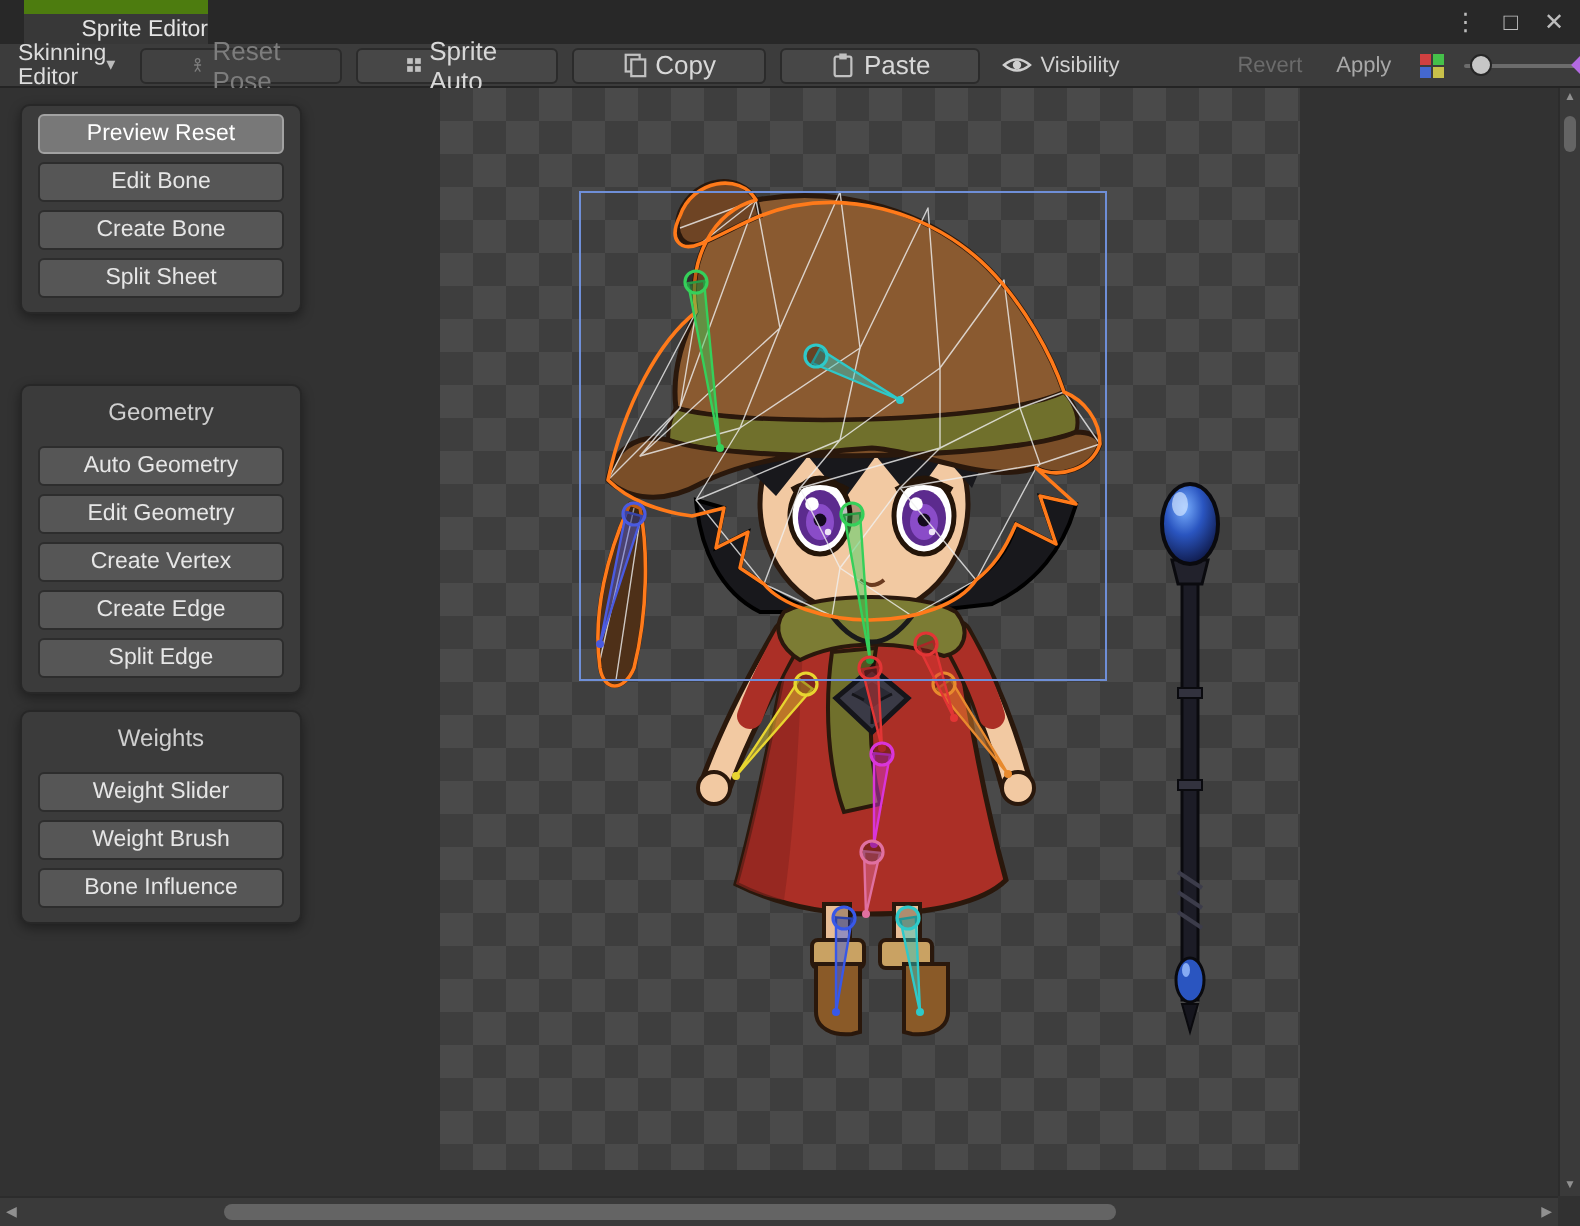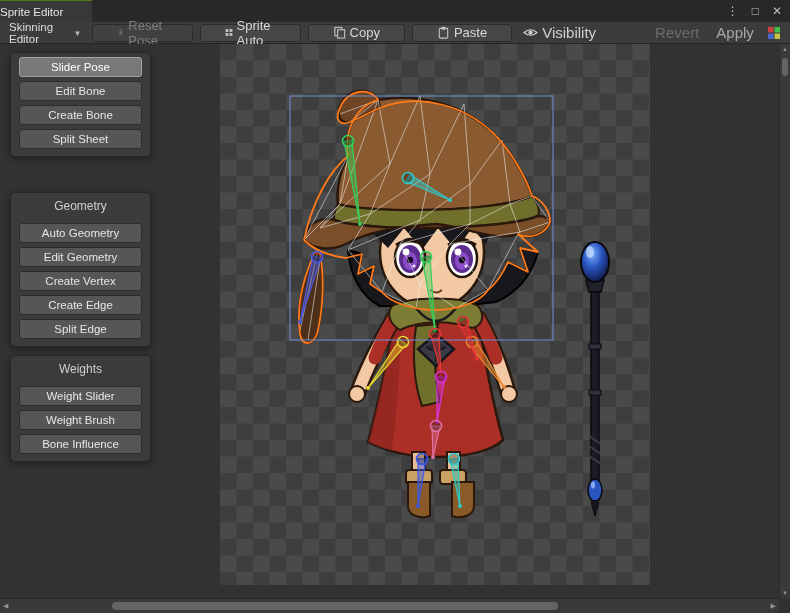--- a/index.html
+++ b/index.html
@@ -1,34 +1,34 @@
 <!DOCTYPE html>
 <html><head>
 <meta charset="utf-8">
 <style>
   html,body{margin:0;padding:0;background:#1e1e1e;}
   .window{position:relative;width:790px;height:613px;background:#383838;overflow:hidden;
           font-family:"Liberation Sans","DejaVu Sans",sans-serif;font-size:12px;color:#ddd;user-select:none;}
 
   
   .titlebar{position:absolute;left:0;top:0;width:790px;height:22px;background:#282828;}
-  .tab{position:absolute;left:0;top:0;width:92px;height:22px;background:#383838;border-top:1px solid #4d7c0f;
-       box-sizing:border-box;display:flex;align-items:center;justify-content:flex-start;font-size:11.5px;color:#e4e4e4;}
+  .tab{position:absolute;left:12px;top:0;width:92px;height:22px;background:#383838;border-top:7px solid #4d7c0f;
+       box-sizing:border-box;display:flex;align-items:center;justify-content:flex-end;font-size:11.5px;color:#e4e4e4;}
   .win-controls{position:absolute;right:8px;top:0;height:22px;display:flex;align-items:center;gap:13px;color:#bdbdbd;font-size:12px;}
   .win-controls span{cursor:default;line-height:1;}
 
   
   .toolbar{position:absolute;left:0;top:22px;width:790px;height:22px;background:#3c3c3c;border-bottom:1px solid #242424;
            box-sizing:border-box;display:flex;align-items:center;padding:0 8px 0 4px;gap:7px;}
-  .tb-dropdown{display:flex;align-items:center;gap:22px;height:18px;padding:0 5px;color:#dcdcdc;font-size:11.5px;}
+  .tb-dropdown{display:flex;align-items:center;gap:0;height:18px;padding:0 5px;color:#dcdcdc;font-size:11.5px;}
   .tb-dropdown .arrow{font-size:9px;color:#bbb;}
   .tb-btn{display:flex;align-items:center;gap:4px;height:18px;padding:0 24px;background:#474747;border:1px solid #2b2b2b;
           border-radius:3px;font-size:13px;color:#d8d8d8;box-sizing:border-box;}
   .tb-btn.disabled{color:#7d7d7d;background:#414141;}
-  .tb-flat{display:flex;align-items:center;gap:4px;height:18px;padding:0 4px;font-size:15px;color:#d0d0d0;}
+  .tb-flat{display:flex;align-items:center;gap:4px;height:18px;padding:0 4px;font-size:11px;color:#d0d0d0;}
   .tb-flat.disabled{color:#6b6b6b;margin-left:42px;}
   .tb-flat.dim{color:#a8a8a8;}
   .tb-right{margin-left:auto;display:flex;align-items:center;gap:9px;}
   .slider{position:relative;width:96px;height:18px;}
   .slider-track{position:absolute;left:0;right:0;top:8px;height:2px;background:#6c6c6c;border-radius:1px;}
   .slider-knob{position:absolute;top:3px;width:11px;height:11px;border-radius:50%;background:#c6c6c6;border:1px solid #262626;box-sizing:border-box;}
   .slider-marker{position:absolute;top:5px;width:7px;height:7px;background:#b36ae2;transform:rotate(45deg);}
   .purple-chip{width:8px;height:8px;background:#7b52ab;}
 
   
@@ -309,21 +309,21 @@
           <circle cx="243" cy="278" r="5.5" fill="#00000040" stroke="#e23535" stroke-width="1.6"></circle>
             <circle cx="257" cy="315" r="2" fill="#e23535"></circle>
         </g>
       </g>
 
       <rect x="70" y="52" width="263" height="244" fill="none" stroke="#6f8fd8" stroke-width="1"></rect>
     </svg>
   </div>
 
   <div class="panel" id="panel-bones">
-    <button class="pbtn active">Slider Pose</button>
+    <button class="pbtn active">Preview Reset</button>
     <button class="pbtn">Edit Bone</button>
     <button class="pbtn">Create Bone</button>
     <button class="pbtn">Split Sheet</button>
   </div>
 
   <div class="panel" id="panel-geometry">
     <div class="panel-title">Geometry</div>
     <button class="pbtn">Auto Geometry</button>
     <button class="pbtn">Edit Geometry</button>
     <button class="pbtn">Create Vertex</button>

